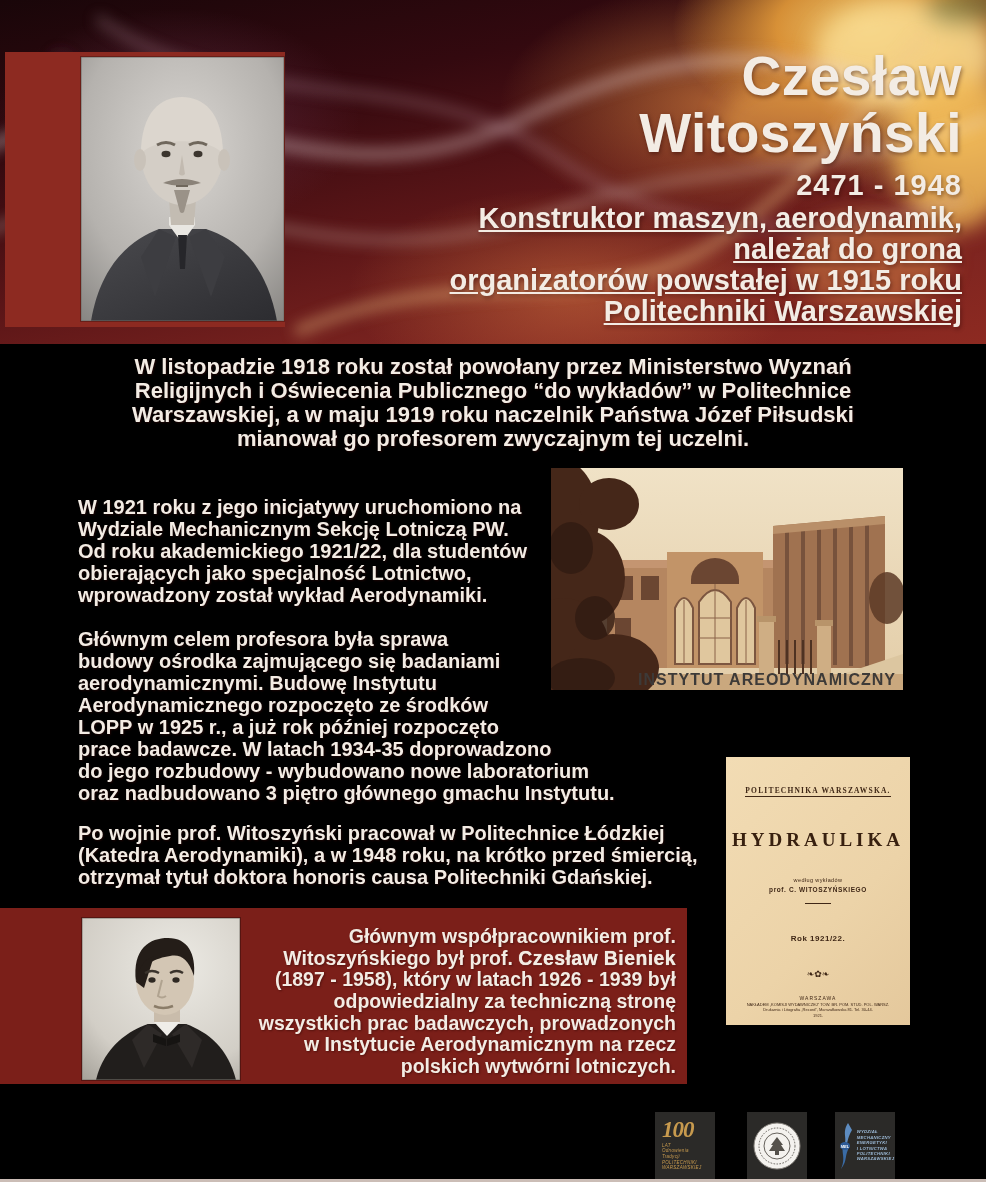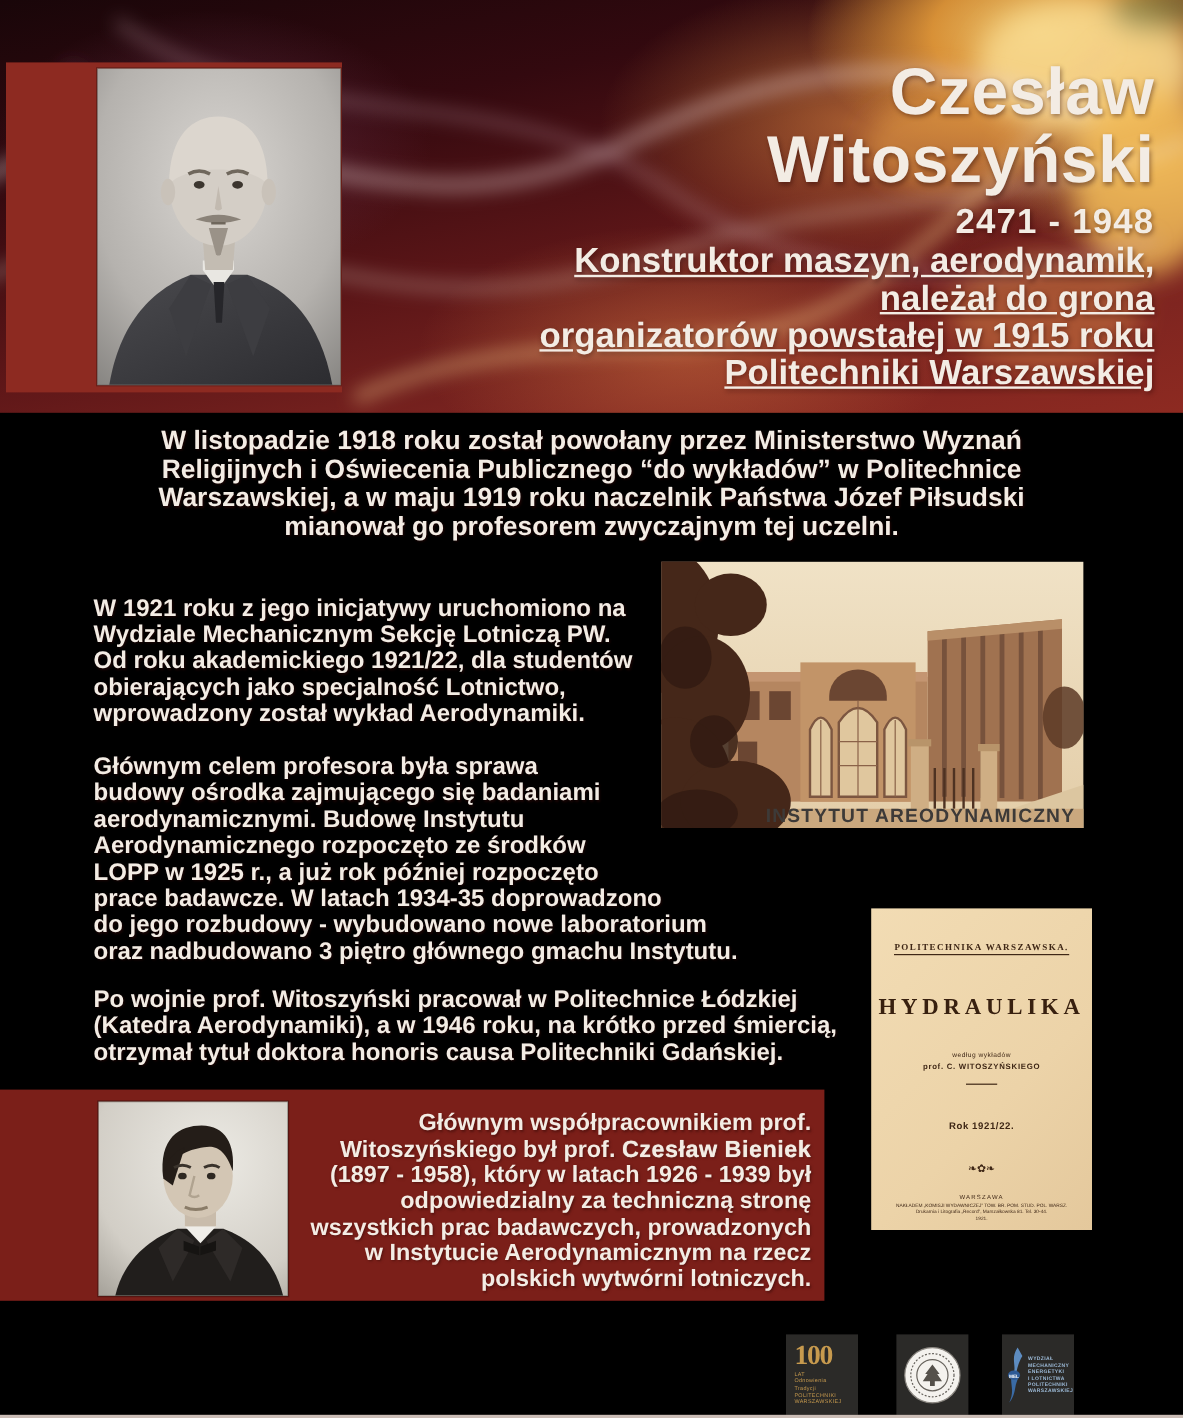--- a/index.html
+++ b/index.html
@@ -58,21 +58,21 @@
   .book-city{font-size:5px;margin-top:16px;letter-spacing:1px;}
   .book-pub{font-size:4px;line-height:1.35;margin-top:1px;white-space:pre-line;}
   
   .band{position:absolute;left:0;top:908px;width:687px;height:176px;background:#7b1f19;}
   .bieniek-photo{position:absolute;left:82px;top:918px;width:158px;height:162px;box-shadow:0 0 0 1px rgba(0,0,0,.3);}
   .bieniek-text{position:absolute;left:252px;top:926px;width:424px;text-align:right;
     font-size:19.5px;font-weight:bold;line-height:1.11;text-shadow:1px 1px 2px rgba(50,8,6,.5);}
   .bieniek-name{letter-spacing:.4px;text-shadow:0 0 .8px #f3ece4,1px 1px 2px rgba(50,8,6,.5);margin-top:29px;}
   
   .logo-box{position:absolute;top:1112px;width:60px;height:67px;background:#2b2a28;
-    display:flex;align-items:center;justify-content:center;}
+    display:flex;align-items:center;justify-content:center;font-style:italic;}
   .logo1{left:655px;} .logo2{left:747px;} .logo3{left:835px;}
   .logo1-inner{text-align:left;color:#c79a4e;width:46px;}
   .logo1-num{font-size:23px;font-weight:bold;line-height:.9;font-family:"Liberation Serif",serif;letter-spacing:-1px;}
   .logo1-lines{font-size:4.5px;line-height:1.25;margin-top:2px;letter-spacing:.3px;white-space:pre-line;}
   .logo3-inner{display:flex;align-items:center;gap:3px;}
   .logo3-lines{font-size:4.2px;line-height:1.3;color:#9dbbd8;letter-spacing:.3px;white-space:pre-line;font-weight:bold;}
   
   .bottom-strip{position:absolute;left:0;top:1179px;width:986px;height:3px;background:#cbbdb6;}
 </style>
 </head>
@@ -170,21 +170,21 @@
 wprowadzony został wykład Aerodynamiki.</div>
   <div class="para para2">Głównym celem profesora była sprawa
 budowy ośrodka zajmującego się badaniami
 aerodynamicznymi. Budowę Instytutu
 Aerodynamicznego rozpoczęto ze środków
 LOPP w 1925 r., a już rok później rozpoczęto
 prace badawcze. W latach 1934-35 doprowadzono
 do jego rozbudowy - wybudowano nowe laboratorium
 oraz nadbudowano 3 piętro głównego gmachu Instytutu.</div>
   <div class="para para3">Po wojnie prof. Witoszyński pracował w Politechnice Łódzkiej
-(Katedra Aerodynamiki), a w 1946 roku, na krótko przed śmiercią,
+(Katedra Aerodynamiki), a w 1948 roku, na krótko przed śmiercią,
 otrzymał tytuł doktora honoris causa Politechniki Gdańskiej.</div>
 
   <svg class="inst-photo" viewBox="0 0 352 222">
     <defs>
       <linearGradient id="sky" x1="0" y1="0" x2="0" y2="1">
         <stop offset="0%" stop-color="#f0e2c6"></stop>
           <stop offset="100%" stop-color="#e3cda8"></stop>
       </linearGradient>
     </defs>
     <rect width="352" height="222" fill="url(#sky)"></rect>

